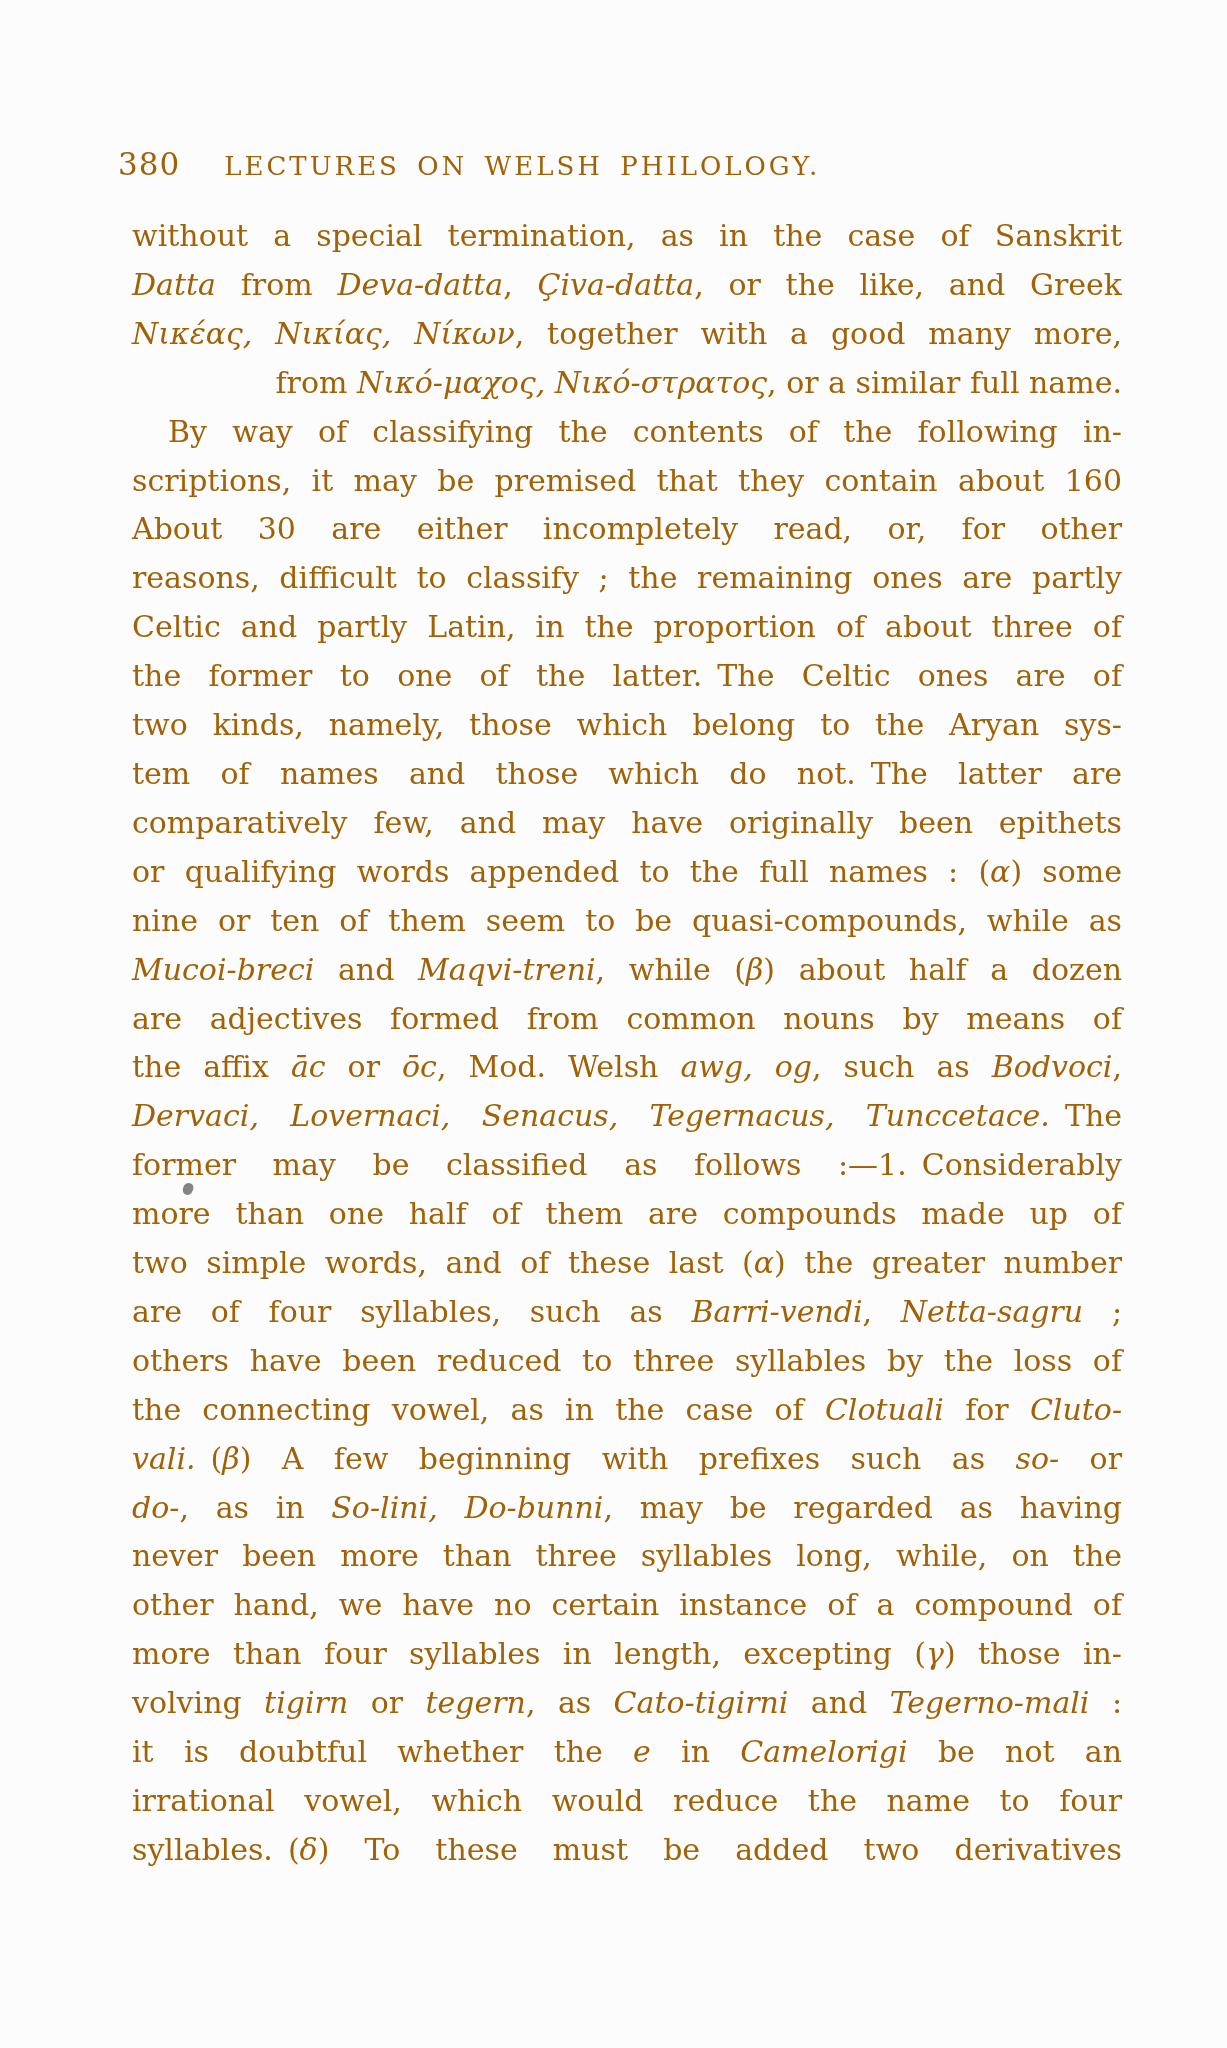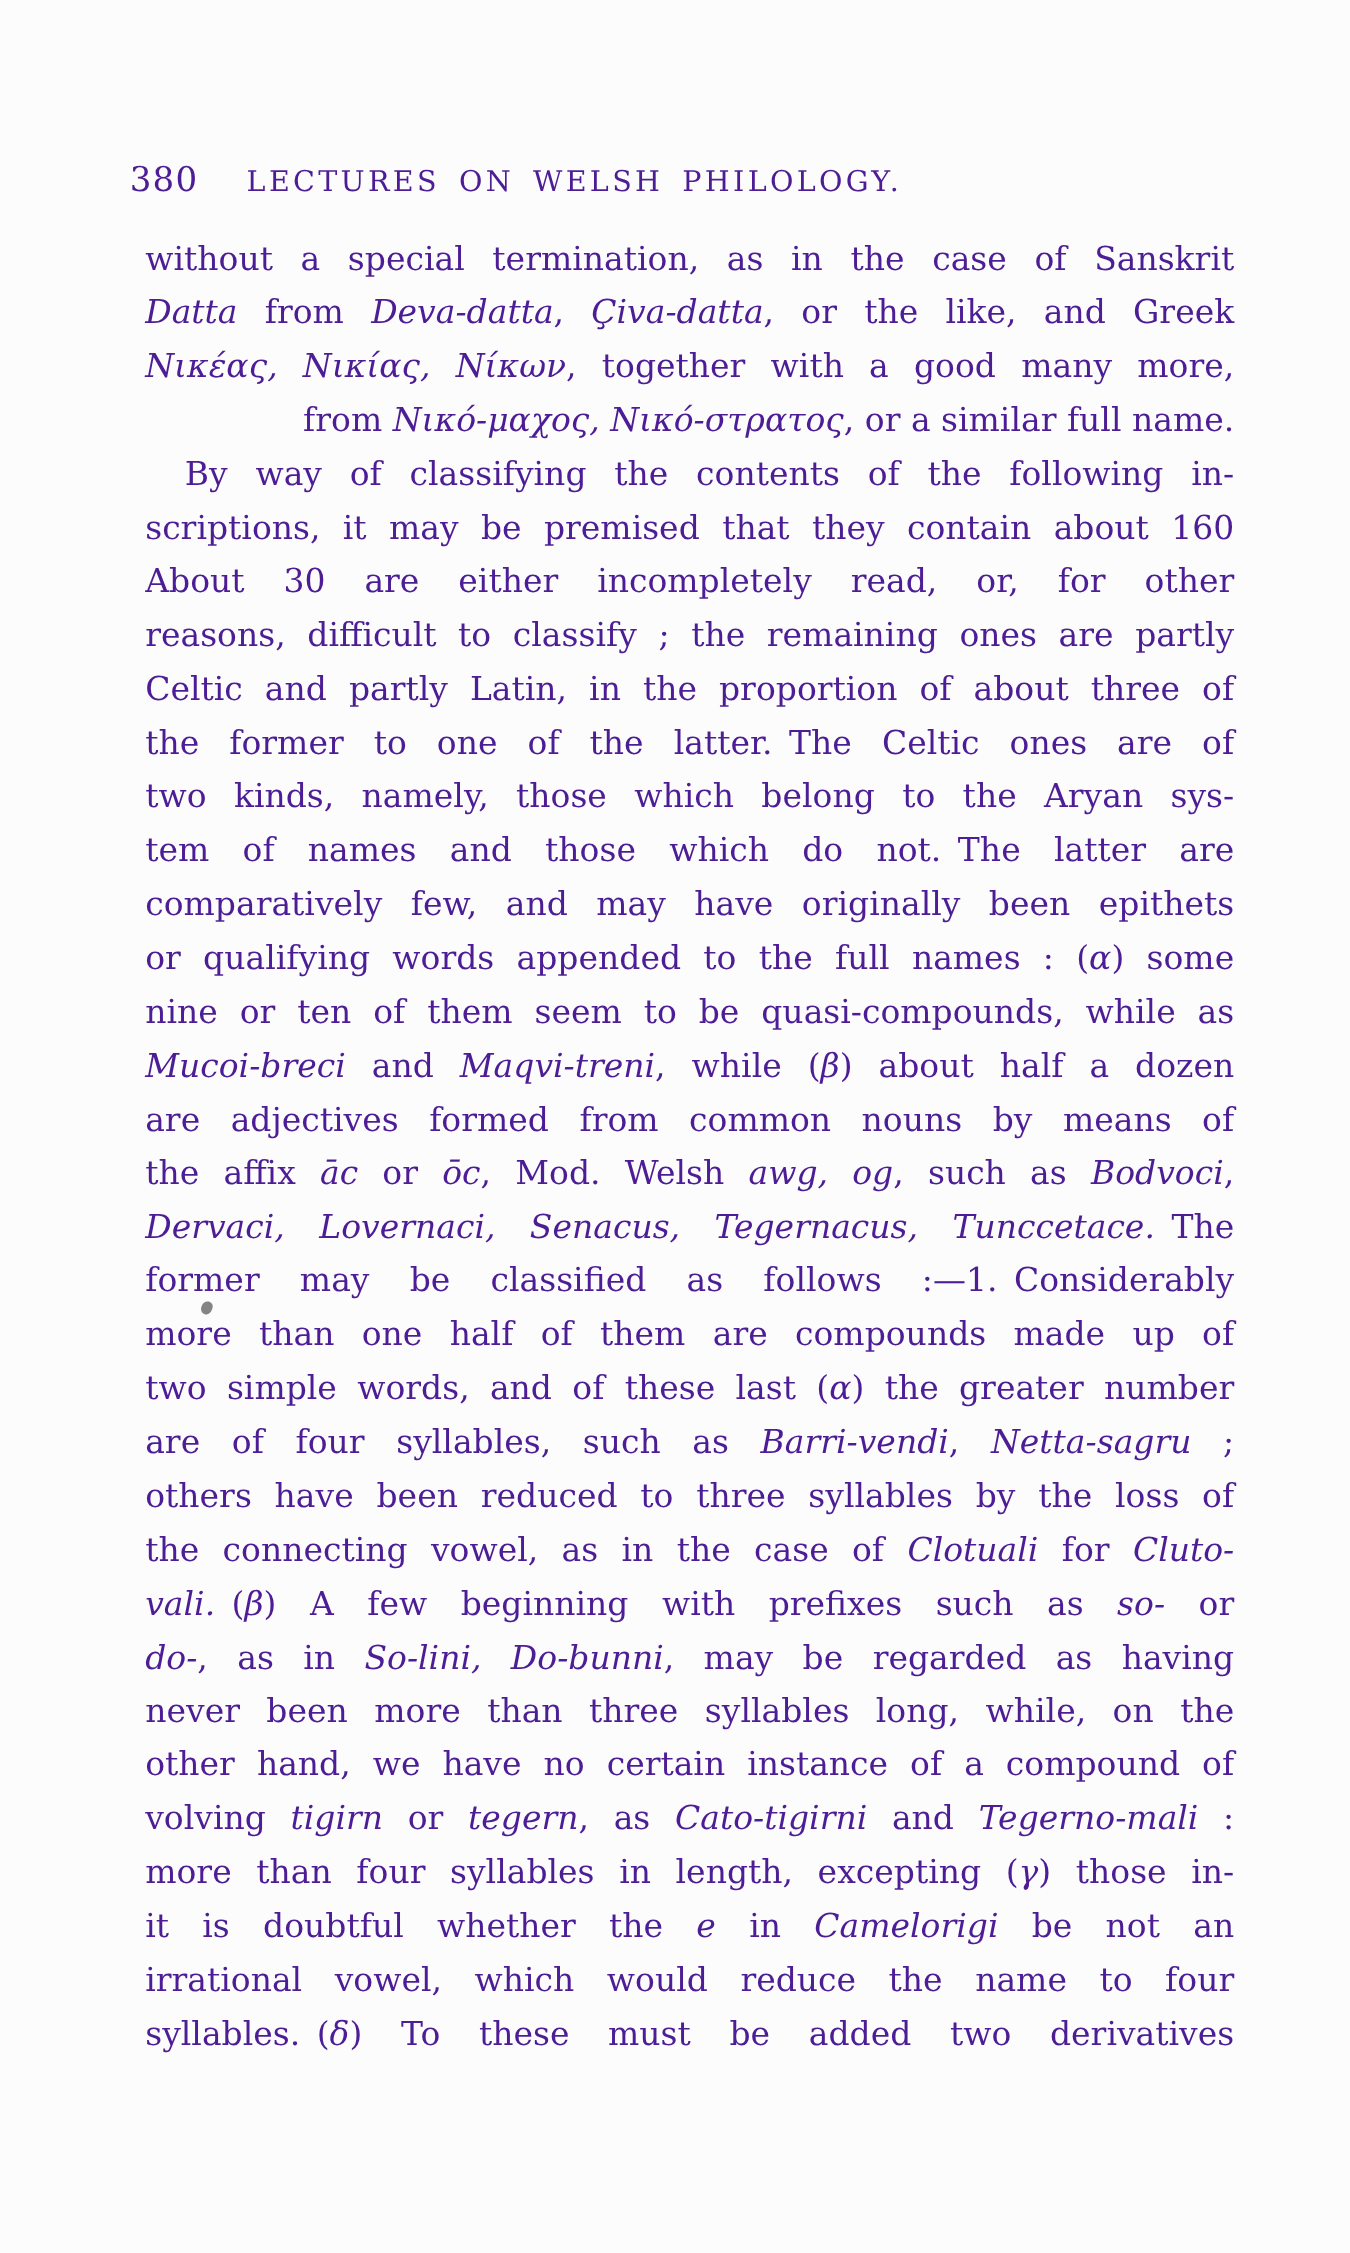--- a/index.html
+++ b/index.html
@@ -5,21 +5,21 @@
   html, body {
     margin: 0;
     padding: 0;
     background: #ffffff;
   }
   .page {
     position: relative;
     width: 1227px;
     height: 2048px;
     background: #fcfcfc;
-    color: #4c1d95;
+    color: #a16207;
     font-family: "DejaVu Serif", serif;
     overflow: hidden;
   }
   .header {
     position: absolute;
     top: 146px;
     left: 118px;
     width: 990px;
     display: flex;
     align-items: baseline;
@@ -100,21 +100,21 @@
       <div class="line just"><span>former may be classified as follows :—1. Considerably</span></div>
       <div class="line just"><span>more than one half of them are compounds made up of</span></div>
       <div class="line just"><span>two simple words, and of these last (</span><span class="gk">α</span><span>) the greater number</span></div>
       <div class="line just"><span>are of four syllables, such as </span><span class="it">Barri-vendi</span><span>, </span><span class="it">Netta-sagru</span><span> ;</span></div>
       <div class="line just"><span>others have been reduced to three syllables by the loss of</span></div>
       <div class="line just"><span>the connecting vowel, as in the case of </span><span class="it">Clotuali</span><span> for </span><span class="it">Cluto-</span></div>
       <div class="line just"><span class="it">vali.</span><span> (</span><span class="gk">β</span><span>) A few beginning with prefixes such as </span><span class="it">so-</span><span> or</span></div>
       <div class="line just"><span class="it">do-</span><span>, as in </span><span class="it">So-lini, Do-bunni</span><span>, may be regarded as having</span></div>
       <div class="line just"><span>never been more than three syllables long, while, on the</span></div>
       <div class="line just"><span>other hand, we have no certain instance of a compound of</span></div>
+      <div class="line just"><span>more than four syllables in length, excepting (</span><span class="gk">γ</span><span>) those in-</span></div>
       <div class="line just"><span>volving </span><span class="it">tigirn</span><span> or </span><span class="it">tegern</span><span>, as </span><span class="it">Cato-tigirni</span><span> and </span><span class="it">Tegerno-mali</span><span> :</span></div>
-      <div class="line just"><span>more than four syllables in length, excepting (</span><span class="gk">γ</span><span>) those in-</span></div>
       <div class="line just"><span>it is doubtful whether the </span><span class="it">e</span><span> in </span><span class="it">Camelorigi</span><span> be not an</span></div>
       <div class="line just"><span>irrational vowel, which would reduce the name to four</span></div>
       <div class="line just"><span>syllables. (</span><span class="gk">δ</span><span>) To these must be added two derivatives</span></div>
     </div>
 
   <span class="smudge"></span>
 </div>
 
 </body></html>

